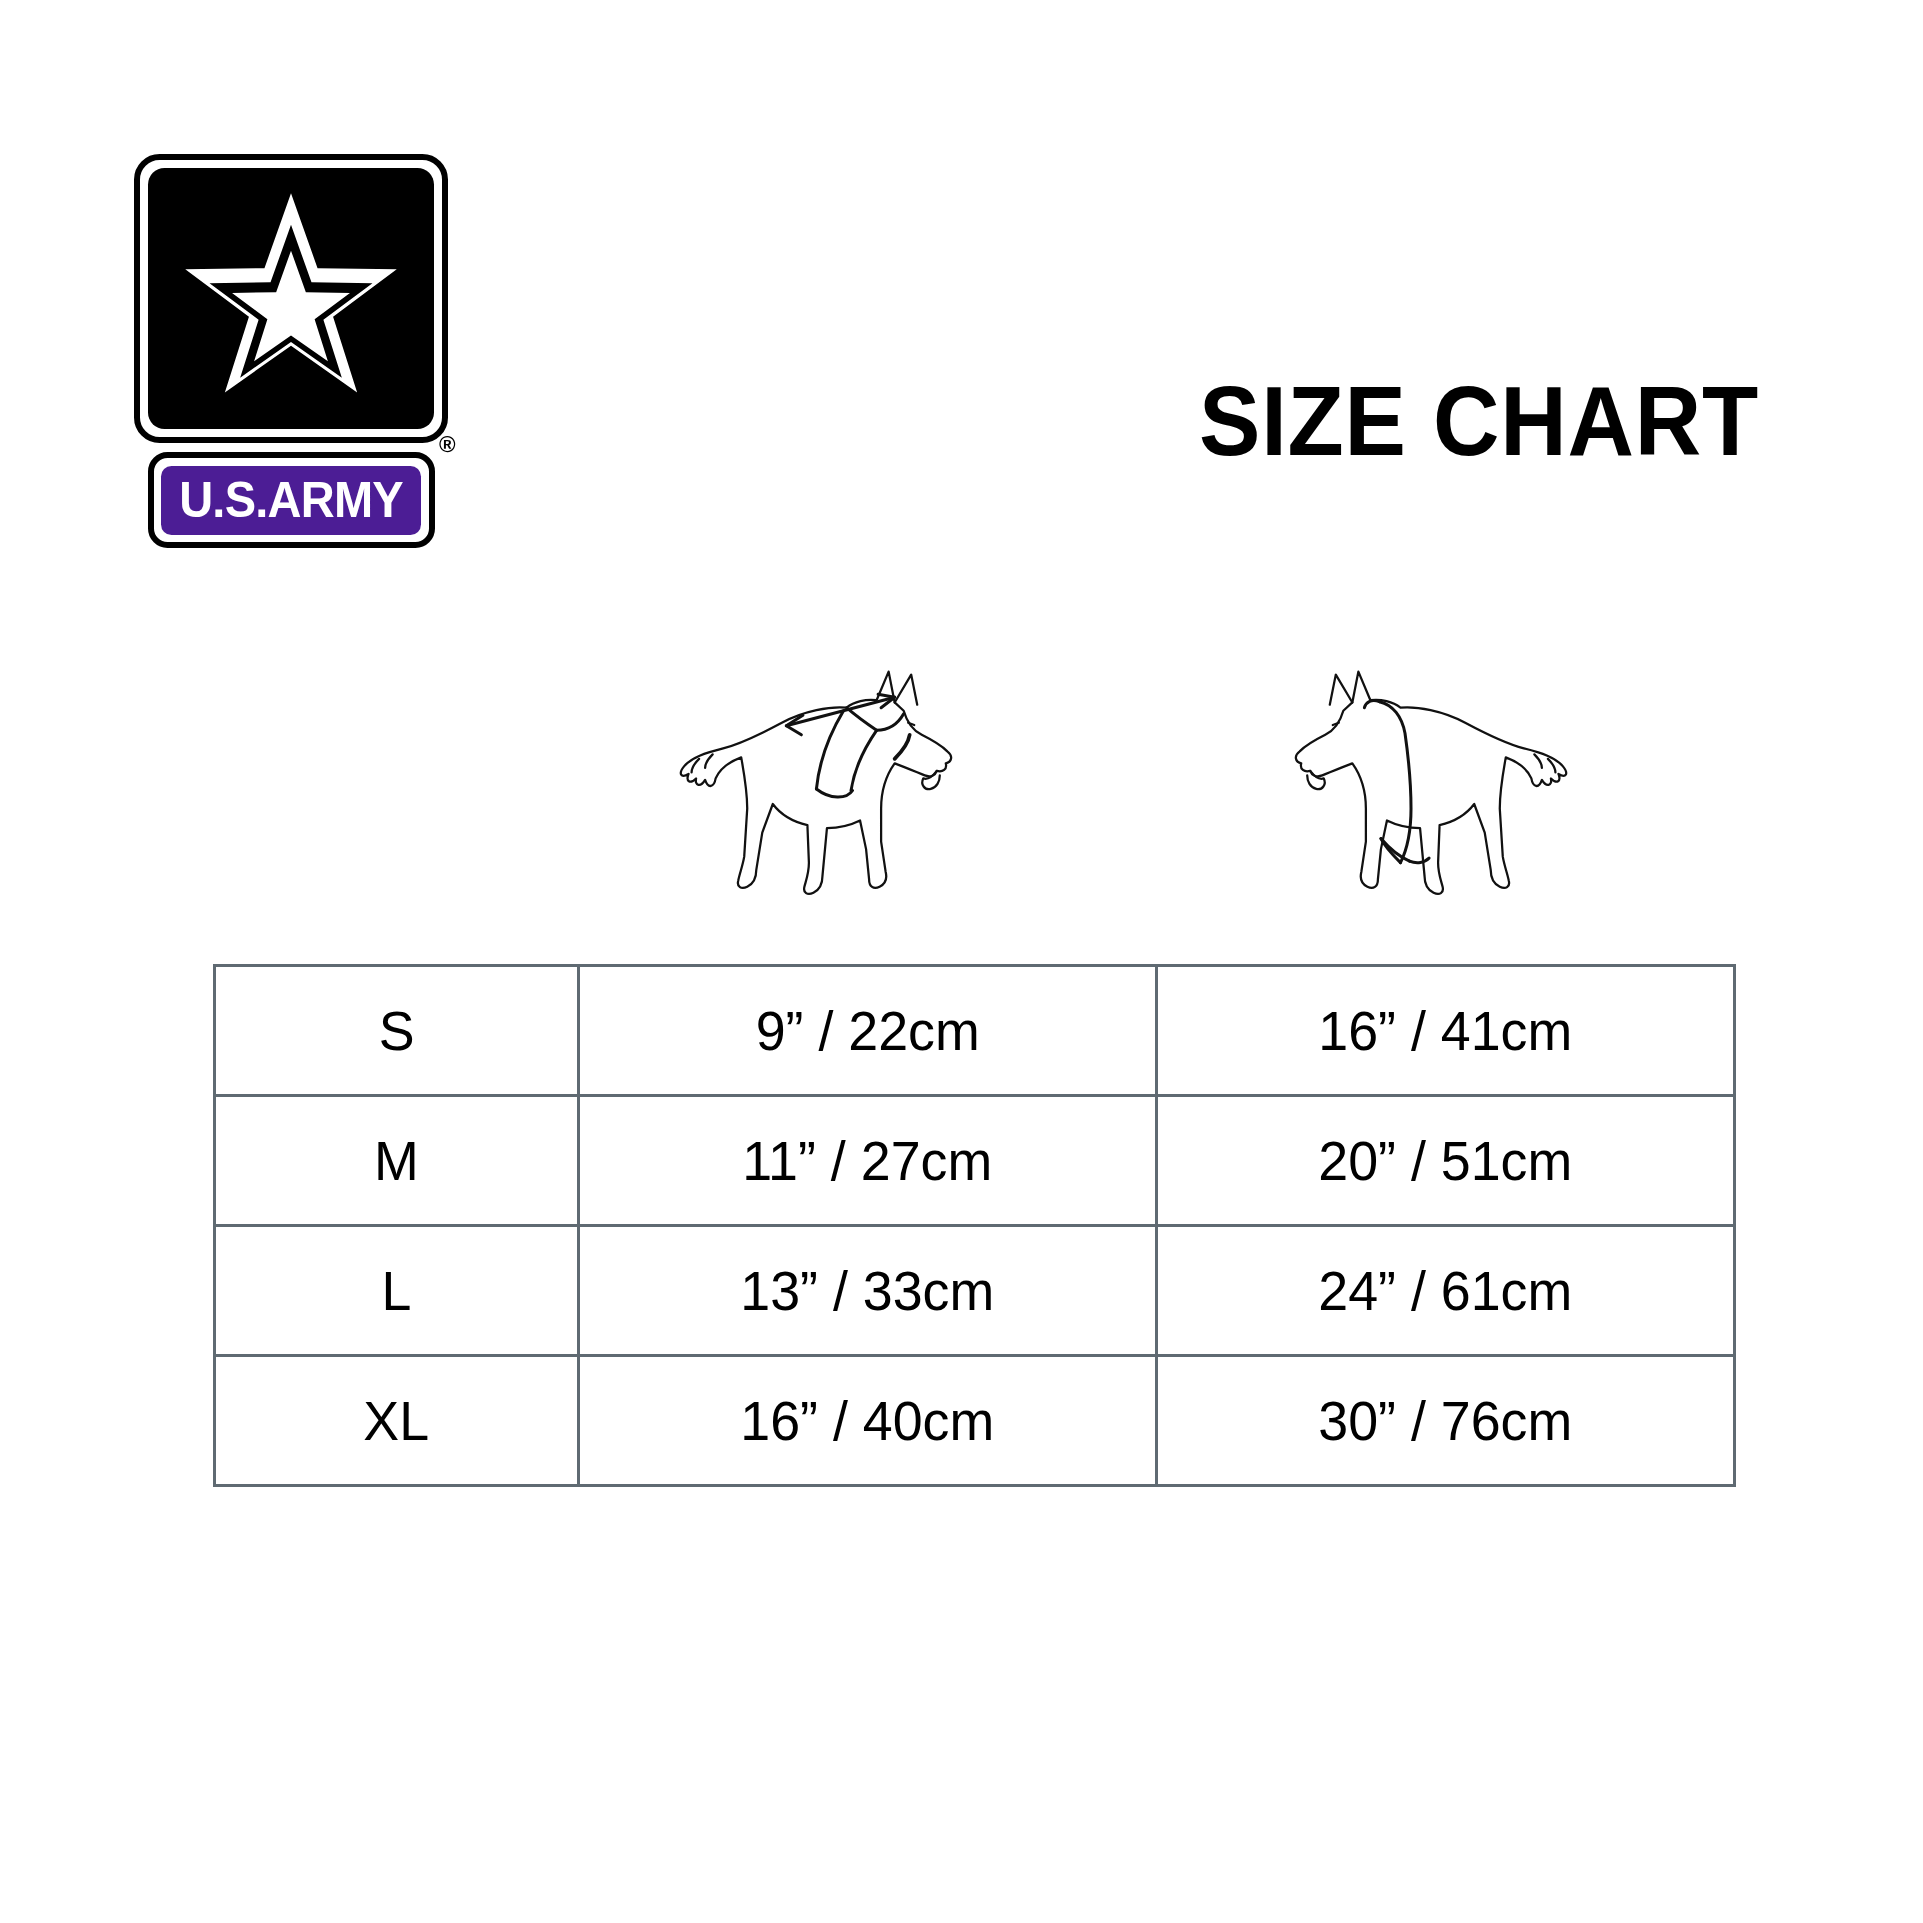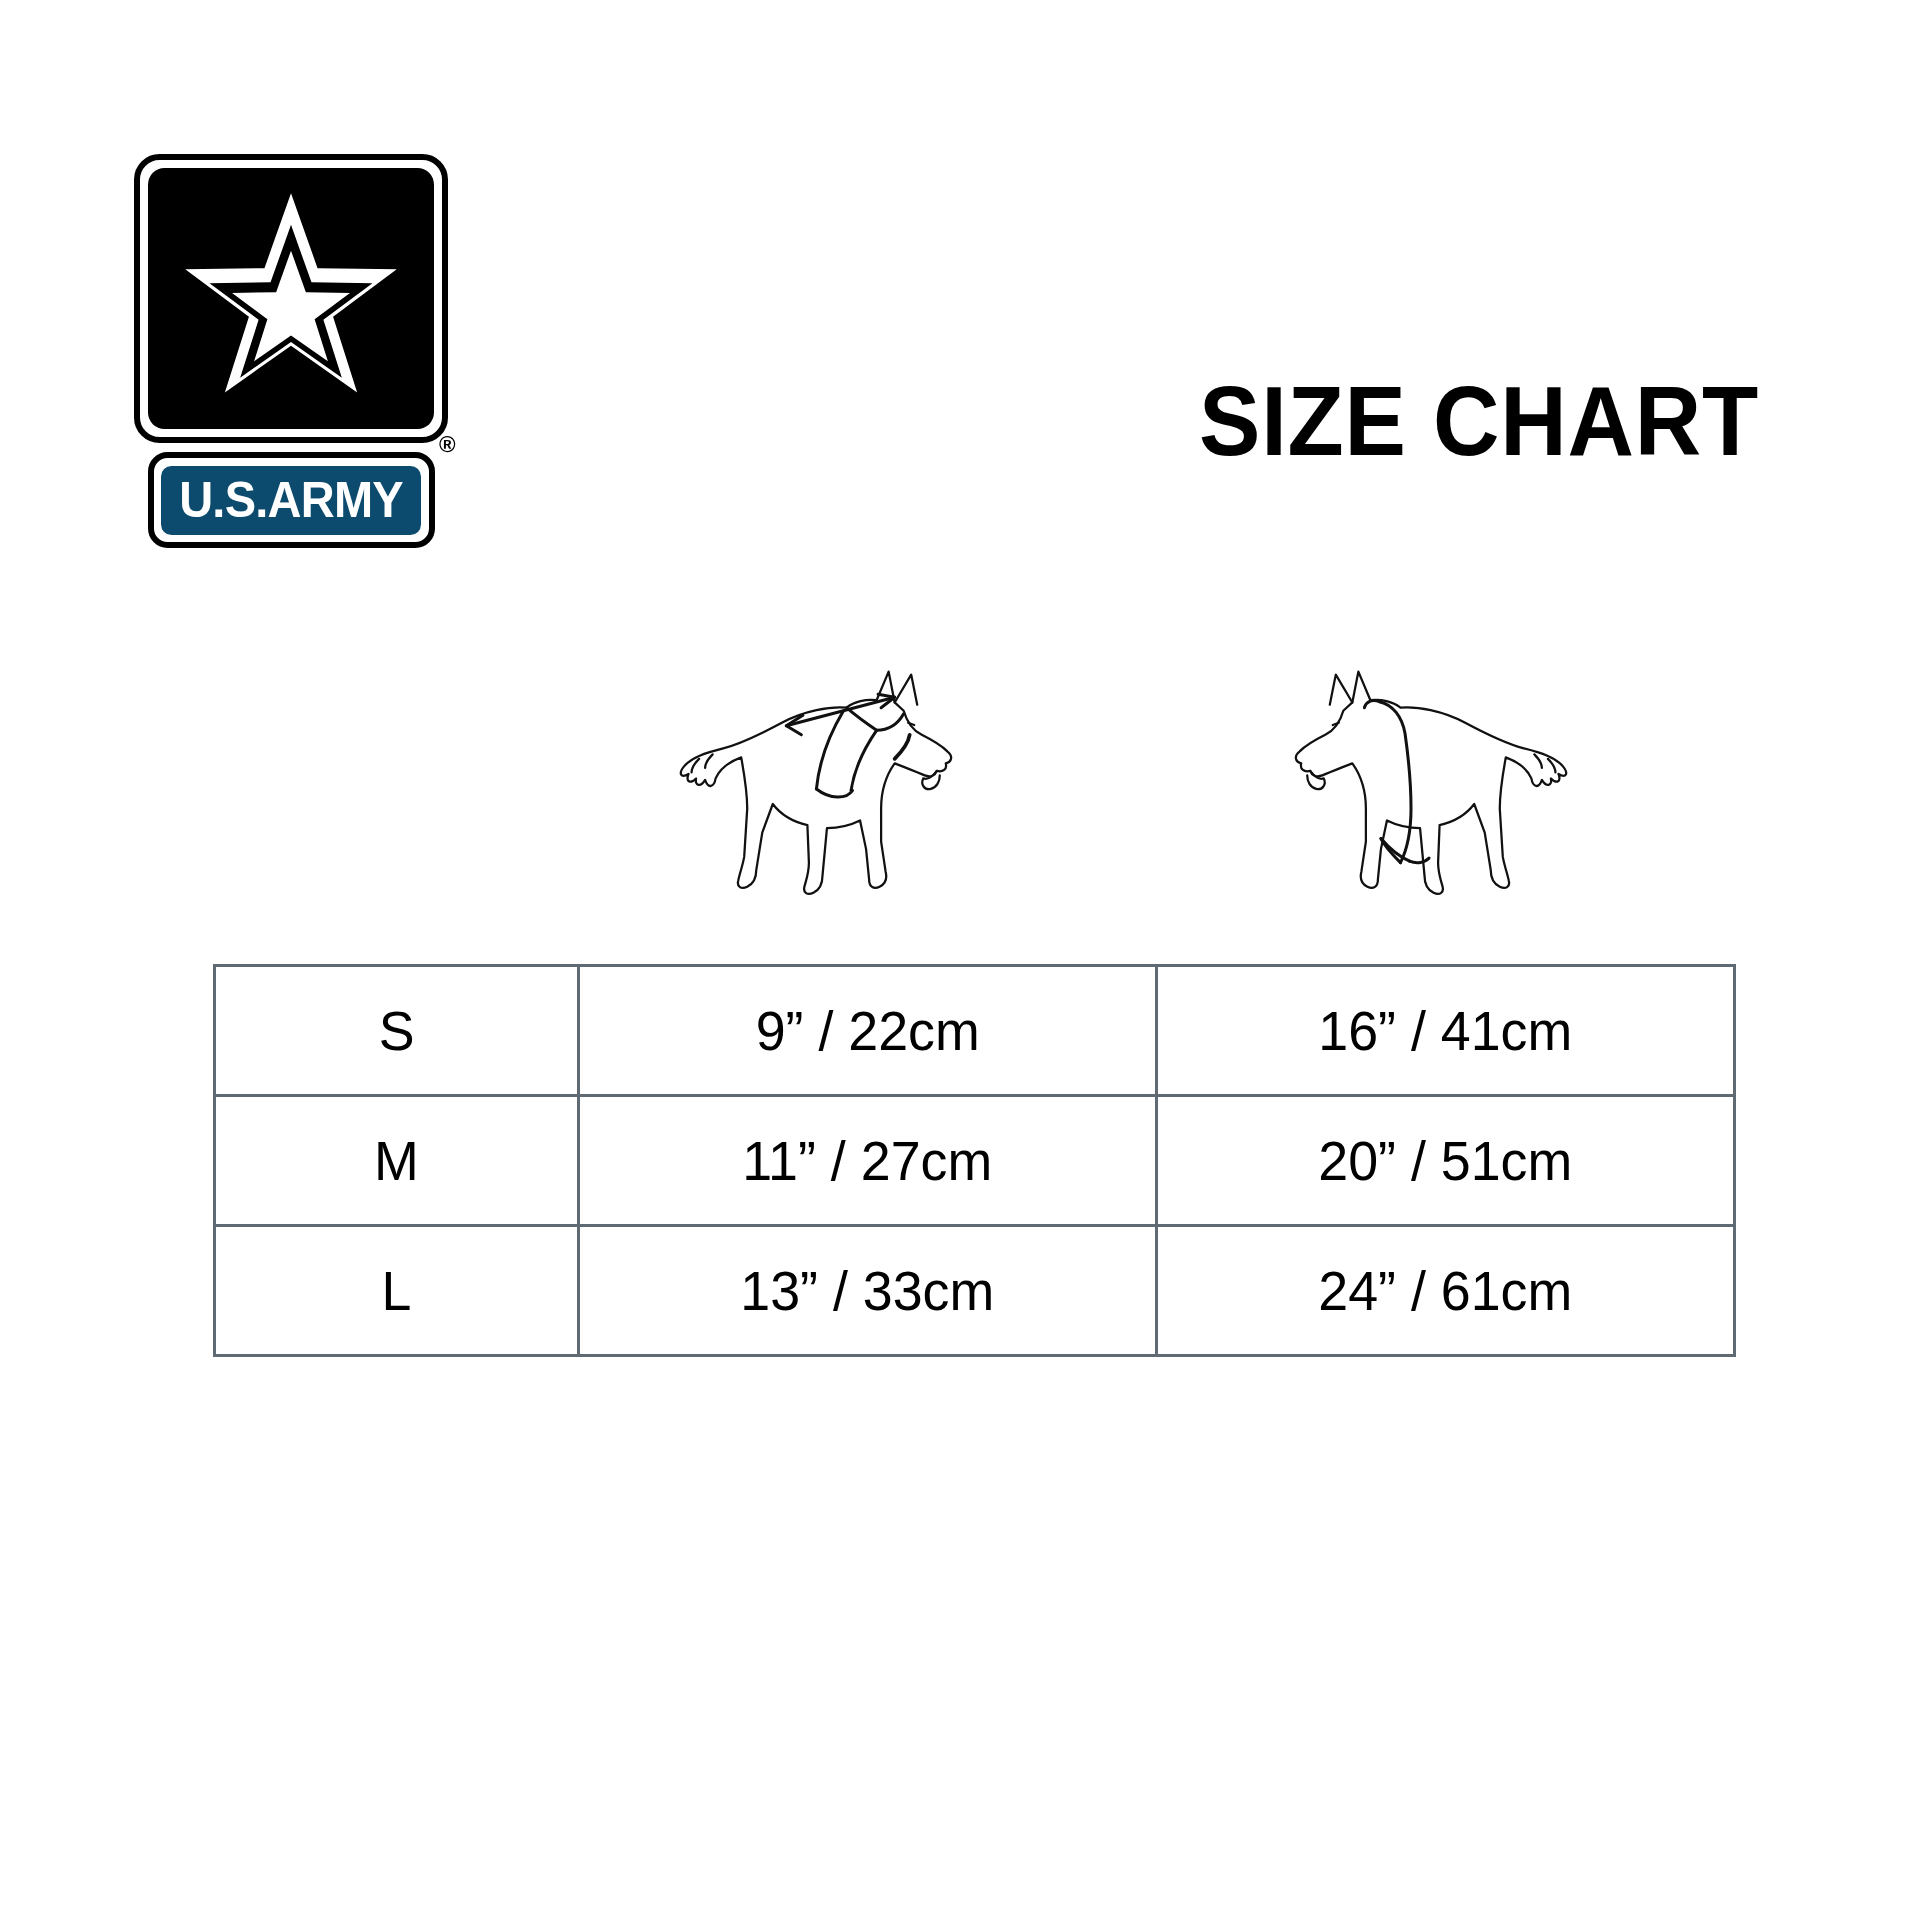--- a/index.html
+++ b/index.html
@@ -64,21 +64,21 @@
     width: 287px;
     height: 96px;
     border: 6.8px solid #000;
     border-radius: 19.5px;
     box-sizing: border-box;
     padding: 7.5px;
   }
   .logo-wordmark-inner {
     width: 100%;
     height: 100%;
-    background: #0c4a6e;
+    background: #4c1d95;
     border-radius: 10.5px;
     display: flex;
     align-items: center;
     justify-content: center;
   }
   .logo-wordmark-text {
     color: #fff;
     font-family: "Liberation Sans", sans-serif;
     font-weight: bold;
     font-size: 50px;
@@ -275,15 +275,20 @@
     <tr>
       <td class="size-label"><span>M</span></td>
       <td class="measure"><span>11” / 27cm</span></td>
       <td class="measure"><span>20” / 51cm</span></td>
     </tr>
     <tr>
       <td class="size-label"><span>L</span></td>
       <td class="measure"><span>13” / 33cm</span></td>
       <td class="measure"><span>24” / 61cm</span></td>
     </tr>
+    <tr>
+      <td class="size-label"><span>XL</span></td>
+      <td class="measure"><span>16” / 40cm</span></td>
+      <td class="measure"><span>30” / 76cm</span></td>
+    </tr>
   </tbody>
 </table>
 
 
 </body></html>

